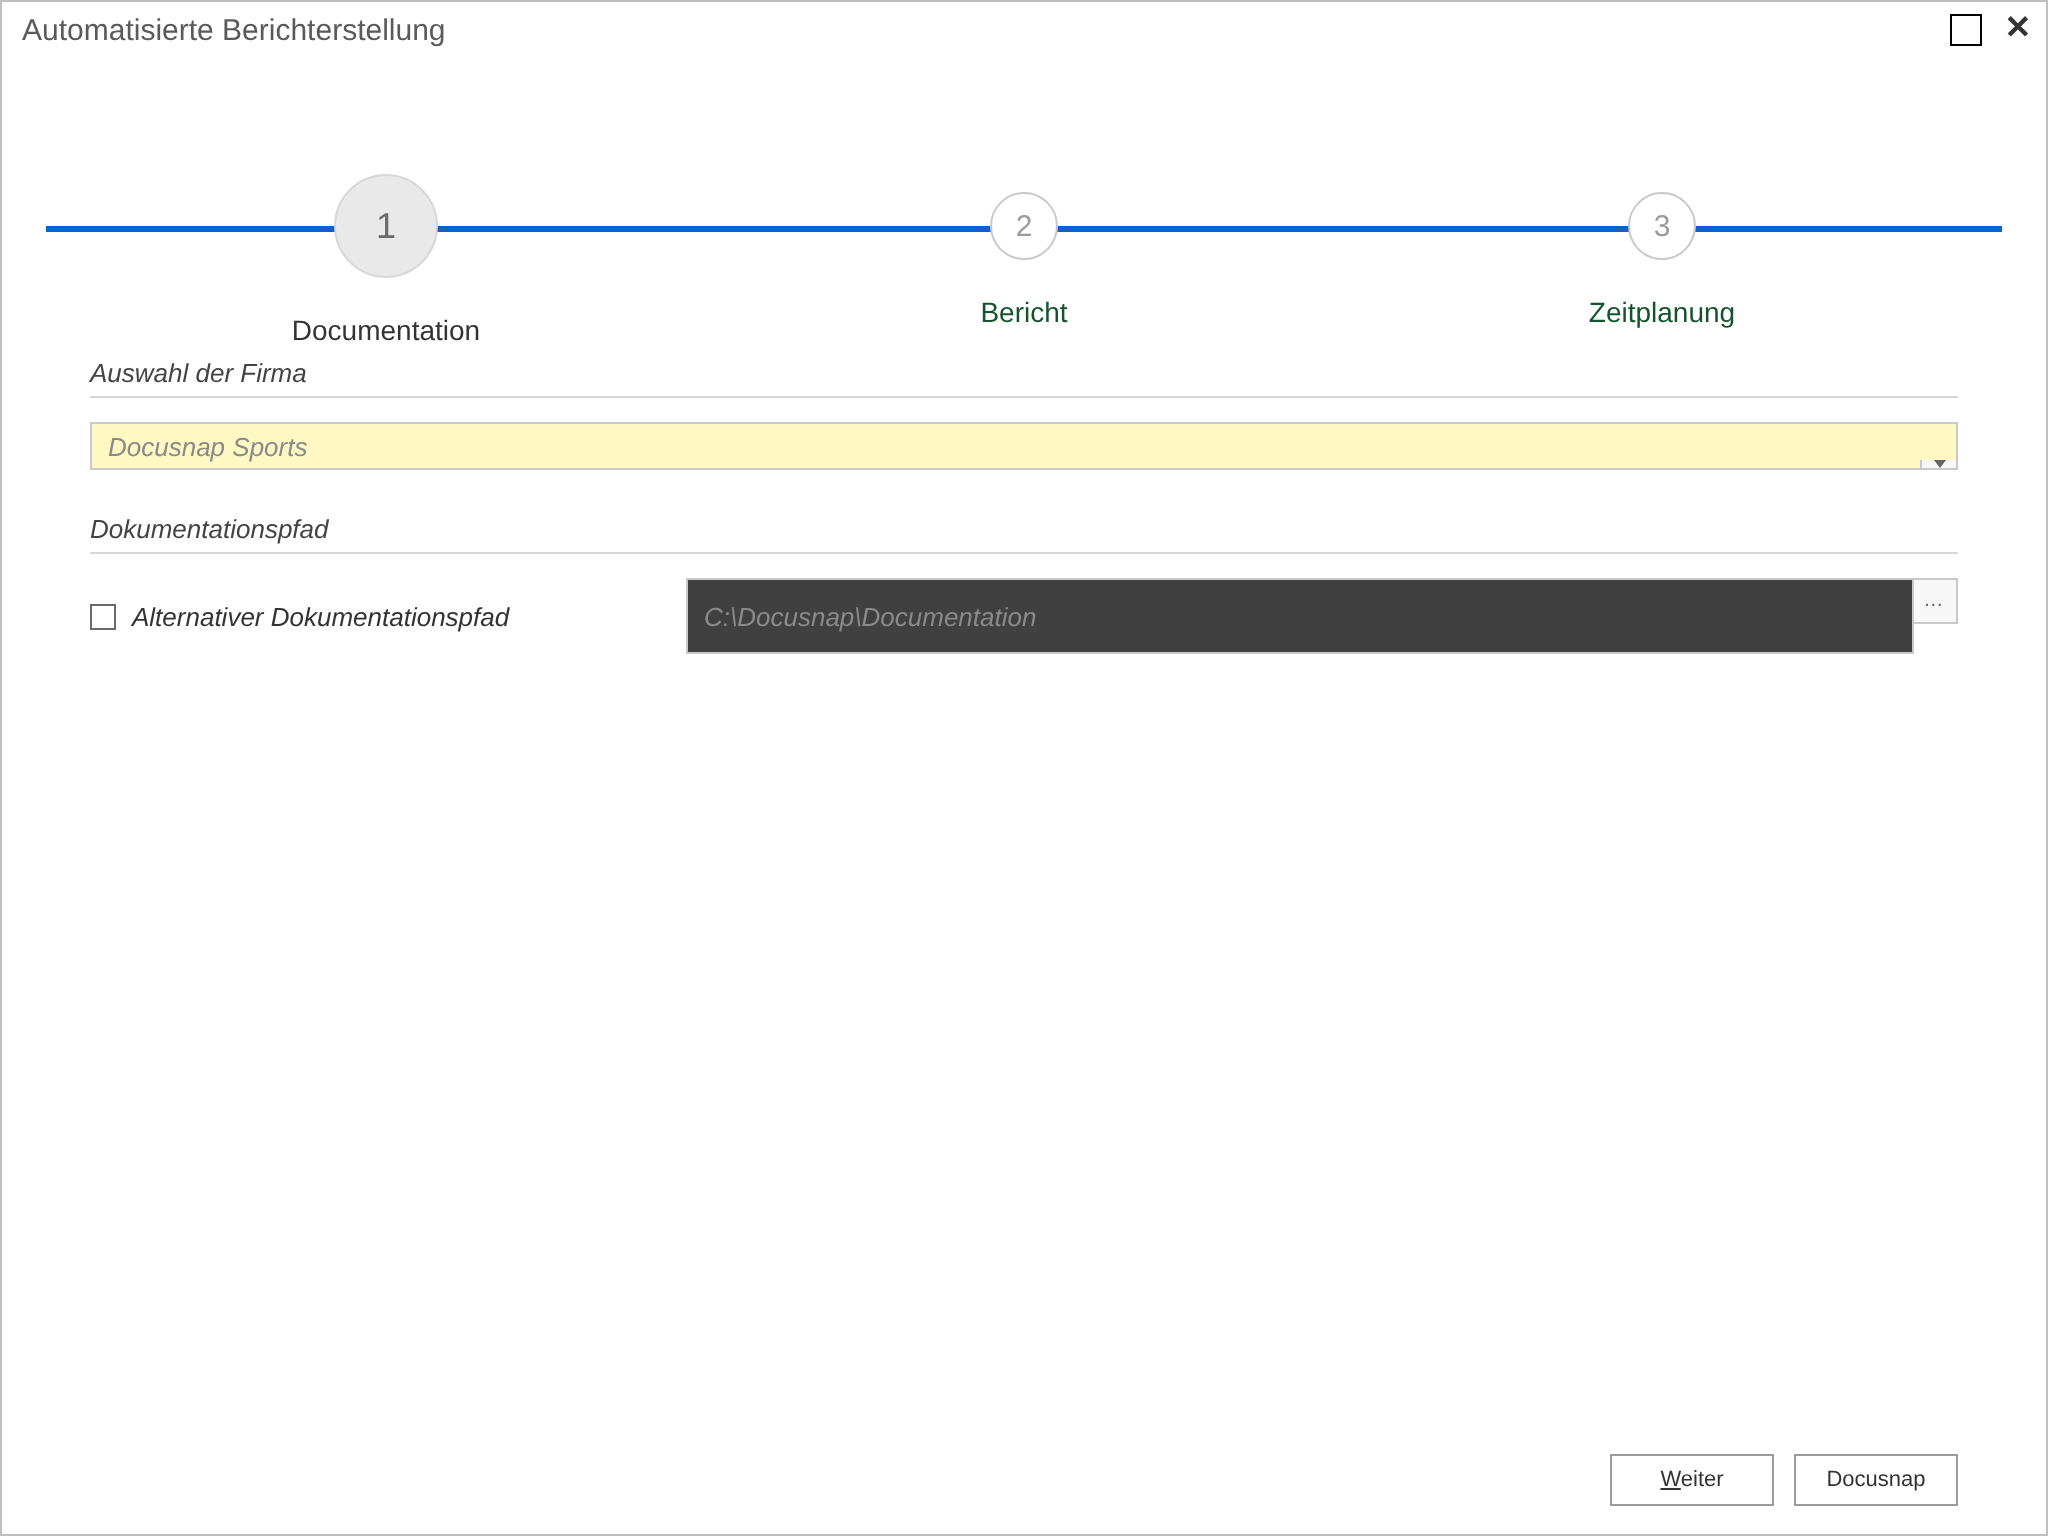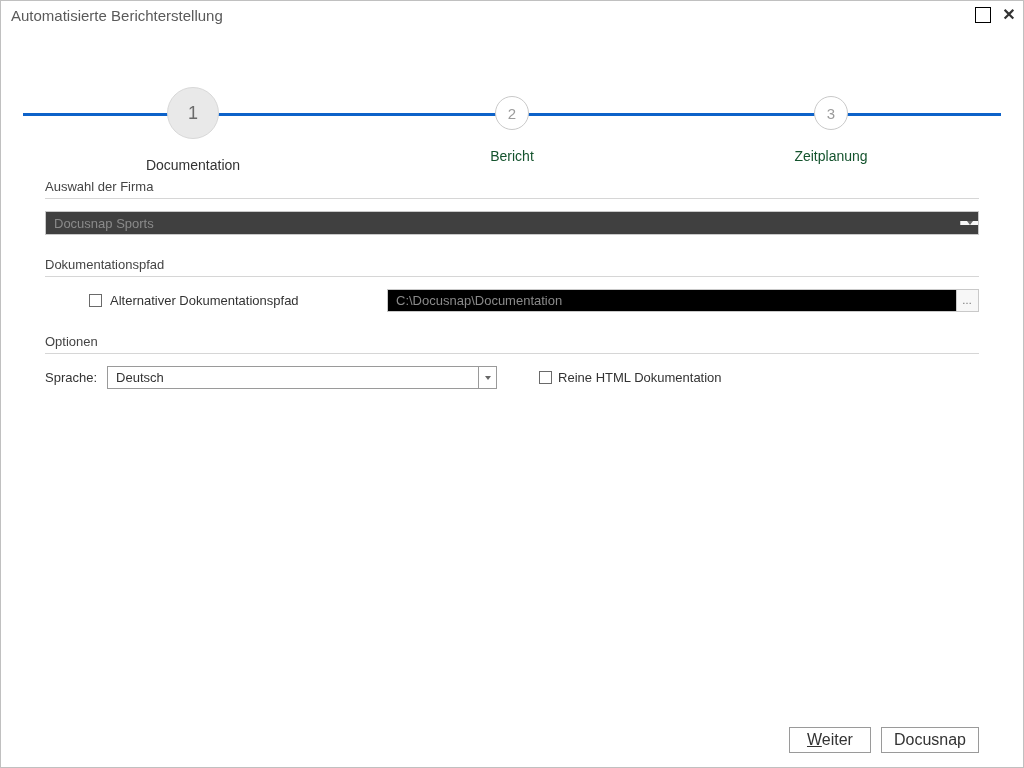--- a/index.html
+++ b/index.html
@@ -18,52 +18,52 @@
   .stepper { position: relative; height: 56px; margin: 0 0 36px 0; }
   .step-line { position: absolute; top: 26px; left: 0; right: 0; height: 3px; background: #0d62c9; }
   .steps { position: absolute; top: 0; left: 0; right: 0; display: flex; justify-content: space-between; padding: 0 120px; }
   .step { text-align: center; width: 100px; }
   .step-circle { width: 52px; height: 52px; border-radius: 50%; background: #e9e9e9; color: #6b6b6b; font-size: 18px; display: flex; align-items: center; justify-content: center; margin: 0 auto; border: 1px solid #d8d8d8; }
   .step.inactive .step-circle { width: 34px; height: 34px; background: #fff; border: 1px solid #c9c9c9; margin-top: 9px; color: #9b9b9b; font-size: 15px; }
   .step-label { margin-top: 18px; font-size: 14px; color: #333; }
   .step.inactive .step-label { color: #14532d; }
 
   
-  .section { margin: 0 22px 22px 22px; }
+  .section { margin: 0 22px 22px 22px; font-style: italic; }
   .section-title { font-size: 13px; color: #444; padding-bottom: 4px; border-bottom: 1px solid #d6d6d6; margin-bottom: 12px; }
 
   
-  .company-select { display: flex; align-items: center; height: 24px; border: 1px solid #c9c9c9; background: #404040; }
+  .company-select { display: flex; align-items: flex-end; height: 24px; border: 1px solid #c9c9c9; background: #fef9c3; }
   .company-select .value { flex: 1; padding: 3px 8px; color: #8a8a8a; font-size: 13px; }
   .company-select .arrow { width: 18px; border-left: 1px solid #c9c9c9; background: #f7f7f7; display: flex; align-items: center; justify-content: center; }
   .arrow-down { width: 0; height: 0; border-left: 3px solid transparent; border-right: 3px solid transparent; border-top: 4px solid #666; }
 
   
   .row { display: flex; align-items: center; gap: 8px; }
   .checkbox { width: 13px; height: 13px; border: 1px solid #6a6a6a; background: #fff; display: inline-block; }
 
   
   .path-row { display: flex; gap: 0; align-items: stretch; }
-  .path-label-col { width: 298px; display: flex; align-items: center; margin-left: 44px; }
-  .path-input { flex: 1; height: 23px; border: 1px solid #c9c9c9; background: #000000; color: #8a8a8a; padding: 3px 8px; display: flex; align-items: center; }
+  .path-label-col { width: 298px; display: flex; align-items: center; }
+  .path-input { flex: 1; height: 38px; border: 1px solid #c9c9c9; background: #404040; color: #8a8a8a; padding: 3px 8px; display: flex; align-items: center; }
   .browse-btn { width: 22px; height: 23px; border: 1px solid #c9c9c9; border-left: none; background: #f7f7f7; display: flex; align-items: center; justify-content: center; cursor: pointer; }
   .dots { letter-spacing: 1px; color: #666; font-size: 10px; }
 
   
   .options-row { display: flex; align-items: center; gap: 10px; }
   .lang-select { display: flex; align-items: stretch; height: 23px; border: 1px solid #9a9a9a; background: #fff; width: 390px; }
   .lang-select .value { flex: 1; padding: 3px 8px; color: #333; }
   .lang-select .arrow { width: 18px; border-left: 1px solid #9a9a9a; display: flex; align-items: center; justify-content: center; background: #fff; }
   .html-check-group { display: flex; align-items: center; gap: 6px; margin-left: 32px; }
 
   
   .footer { margin-top: auto; padding: 0 22px 14px 22px; display: flex; align-items: center; gap: 10px; }
   .status-bar { flex: 1; max-width: 690px; height: 26px; background: #fffbe0; border: 1px solid #e6df9e; display: flex; align-items: center; padding: 0 8px; gap: 6px; color: #555; }
   .check-icon { width: 14px; height: 14px; color: #3fa24a; }
-  .btn { min-width: 82px; height: 26px; border: 1px solid #9a9a9a; background: #fff; font-size: 16px; display: flex; align-items: center; justify-content: center; cursor: pointer; padding: 0 12px; }
+  .btn { min-width: 82px; height: 26px; border: 1px solid #9a9a9a; background: #fff; font-size: 11px; display: flex; align-items: center; justify-content: center; cursor: pointer; padding: 0 12px; }
   .underline-first::first-letter { text-decoration: underline; }
 </style>
 </head>
 <body>
 
 <div class="window">
   <div class="titlebar">
     <div class="titlebar-title">Automatisierte Berichterstellung</div>
     <div class="titlebar-controls">
       <span>
@@ -114,36 +114,20 @@
         </div>
         <div class="path-input">
           <span>C:\Docusnap\Documentation</span>
         </div>
         <div class="browse-btn">
             <span class="dots">…</span>
           </div>
       </div>
     </div>
 
-    <div class="section">
-      <div class="section-title">Optionen</div>
-      <div class="options-row">
-        <span>Sprache:</span>
-        <div class="lang-select">
-          <div class="value">Deutsch</div>
-          <div class="arrow">
-              <span class="arrow-down"></span>
-            </div>
-        </div>
-        <div class="html-check-group">
-          <span class="checkbox"></span>
-          <span>Reine HTML Dokumentation</span>
-        </div>
-      </div>
-    </div>
 
     <div class="footer">
       <div style="flex:1"></div>
       <div class="btn">
           <span class="underline-first">Weiter</span>
         </div>
       <div class="btn">
           <span>Docusnap</span>
         </div>
     </div>

